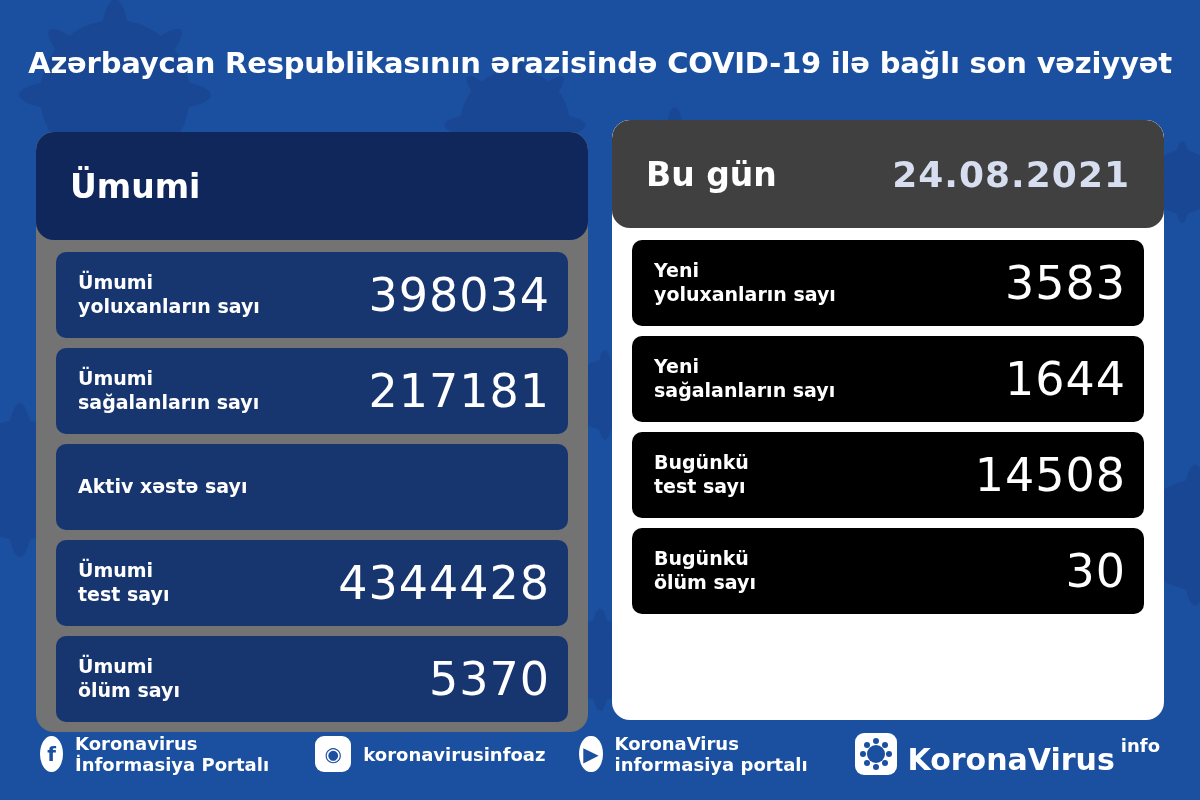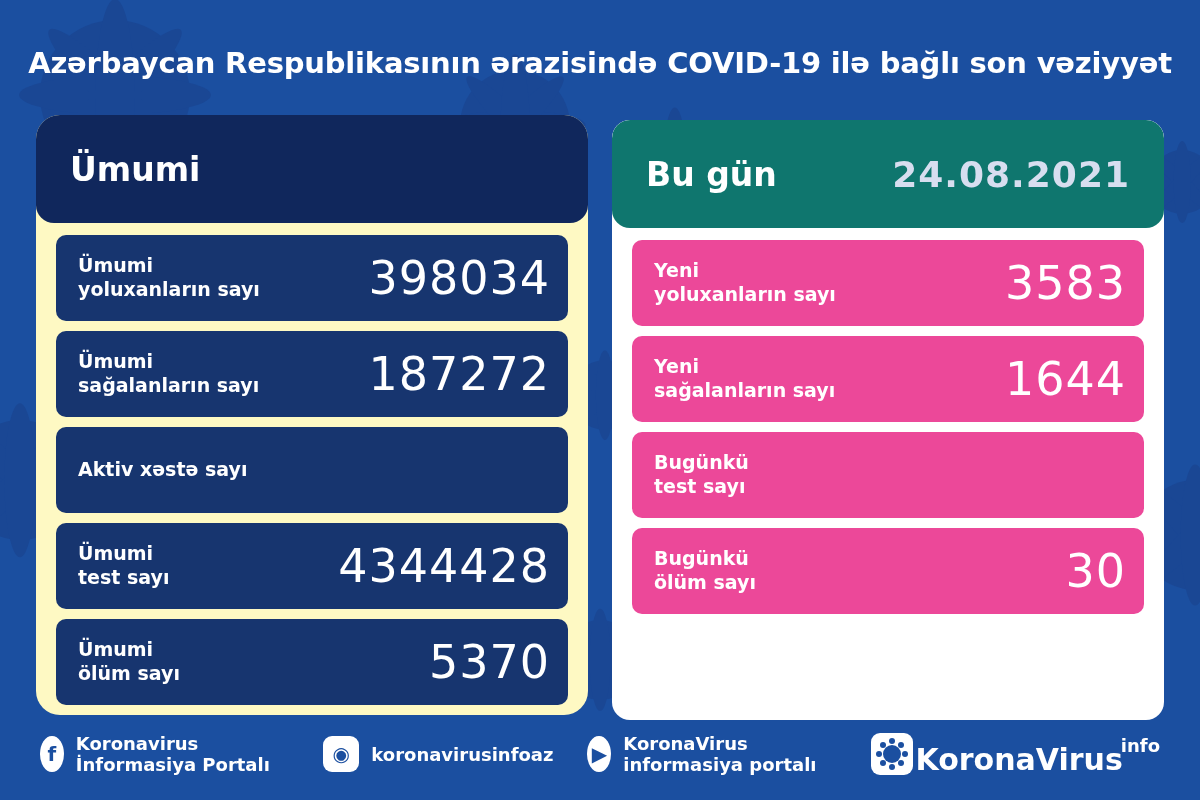--- a/index.html
+++ b/index.html
@@ -85,25 +85,24 @@
   }
 
   .panel {
     position: absolute;
     border-radius: 18px;
     overflow: hidden;
   }
 
   .panel-left {
     left: 36px;
-    top: 115px;
+    top: 132px;
     width: 552px;
     height: 600px;
-    background: #fef9c3;
-    border-radius: 24px;
+    background: #737373;
   }
   .panel-right {
     left: 612px;
     top: 120px;
     width: 552px;
     height: 600px;
     background: #ffffff;
   }
 
   .panel-head {
@@ -112,21 +111,21 @@
     align-items: center;
     justify-content: space-between;
     padding: 0 34px;
     box-sizing: border-box;
     border-radius: 18px;
   }
   .panel-left .panel-head {
     background: #10275c;
   }
   .panel-right .panel-head {
-    background: #0f766e;
+    background: #404040;
   }
   .panel-head .head-title {
     color: #ffffff;
     font-size: 33px;
     font-weight: bold;
   }
   .panel-right .panel-head .head-title { color: #ffffff; }
   .head-date {
     color: #d7deef;
     font-size: 36px;
@@ -145,21 +144,21 @@
   .row {
     border-radius: 10px;
     height: 86px;
     display: flex;
     align-items: center;
     justify-content: space-between;
     padding: 0 18px 0 22px;
     box-sizing: border-box;
   }
   .panel-left .row { background: #17356f; }
-  .panel-right .row { background: #ec4899; }
+  .panel-right .row { background: #000000; }
 
   .row-label {
     color: #ffffff;
     font-size: 19px;
     font-weight: bold;
     line-height: 1.25;
     white-space: pre-line;
     max-width: 250px;
   }
   .row-value {
@@ -203,21 +202,21 @@
   .social-badge.circle { border-radius: 50%; }
   .social-label {
     color: #ffffff;
     font-size: 18px;
     font-weight: bold;
   }
   .brand {
     margin-left: auto;
     display: flex;
     align-items: flex-end;
-    gap: 2px;
+    gap: 10px;
   }
   .brand-mark {
     width: 42px;
     height: 42px;
     border-radius: 9px;
     background: #ffffff;
     position: relative;
   }
   .brand-mark::after {
     content: "";
@@ -300,21 +299,21 @@
     </div>
     <div class="rows">
       <div class="row">
         <div class="row-label">Ümumi
 yoluxanların sayı</div>
         <div class="row-value">398034</div>
       </div>
       <div class="row">
         <div class="row-label">Ümumi
 sağalanların sayı</div>
-        <div class="row-value">187272</div>
+        <div class="row-value">217181</div>
       </div>
       <div class="row">
         <div class="row-label">Aktiv xəstə sayı</div>
       </div>
       <div class="row">
         <div class="row-label">Ümumi
 test sayı</div>
         <div class="row-value">4344428</div>
       </div>
       <div class="row">
@@ -337,20 +336,21 @@
         <div class="row-value">3583</div>
       </div>
       <div class="row">
         <div class="row-label">Yeni
 sağalanların sayı</div>
         <div class="row-value">1644</div>
       </div>
       <div class="row">
         <div class="row-label">Bugünkü
 test sayı</div>
+        <div class="row-value">14508</div>
       </div>
       <div class="row">
         <div class="row-label">Bugünkü
 ölüm sayı</div>
         <div class="row-value">30</div>
       </div>
     </div>
   </div>
 
   <div class="footer">

